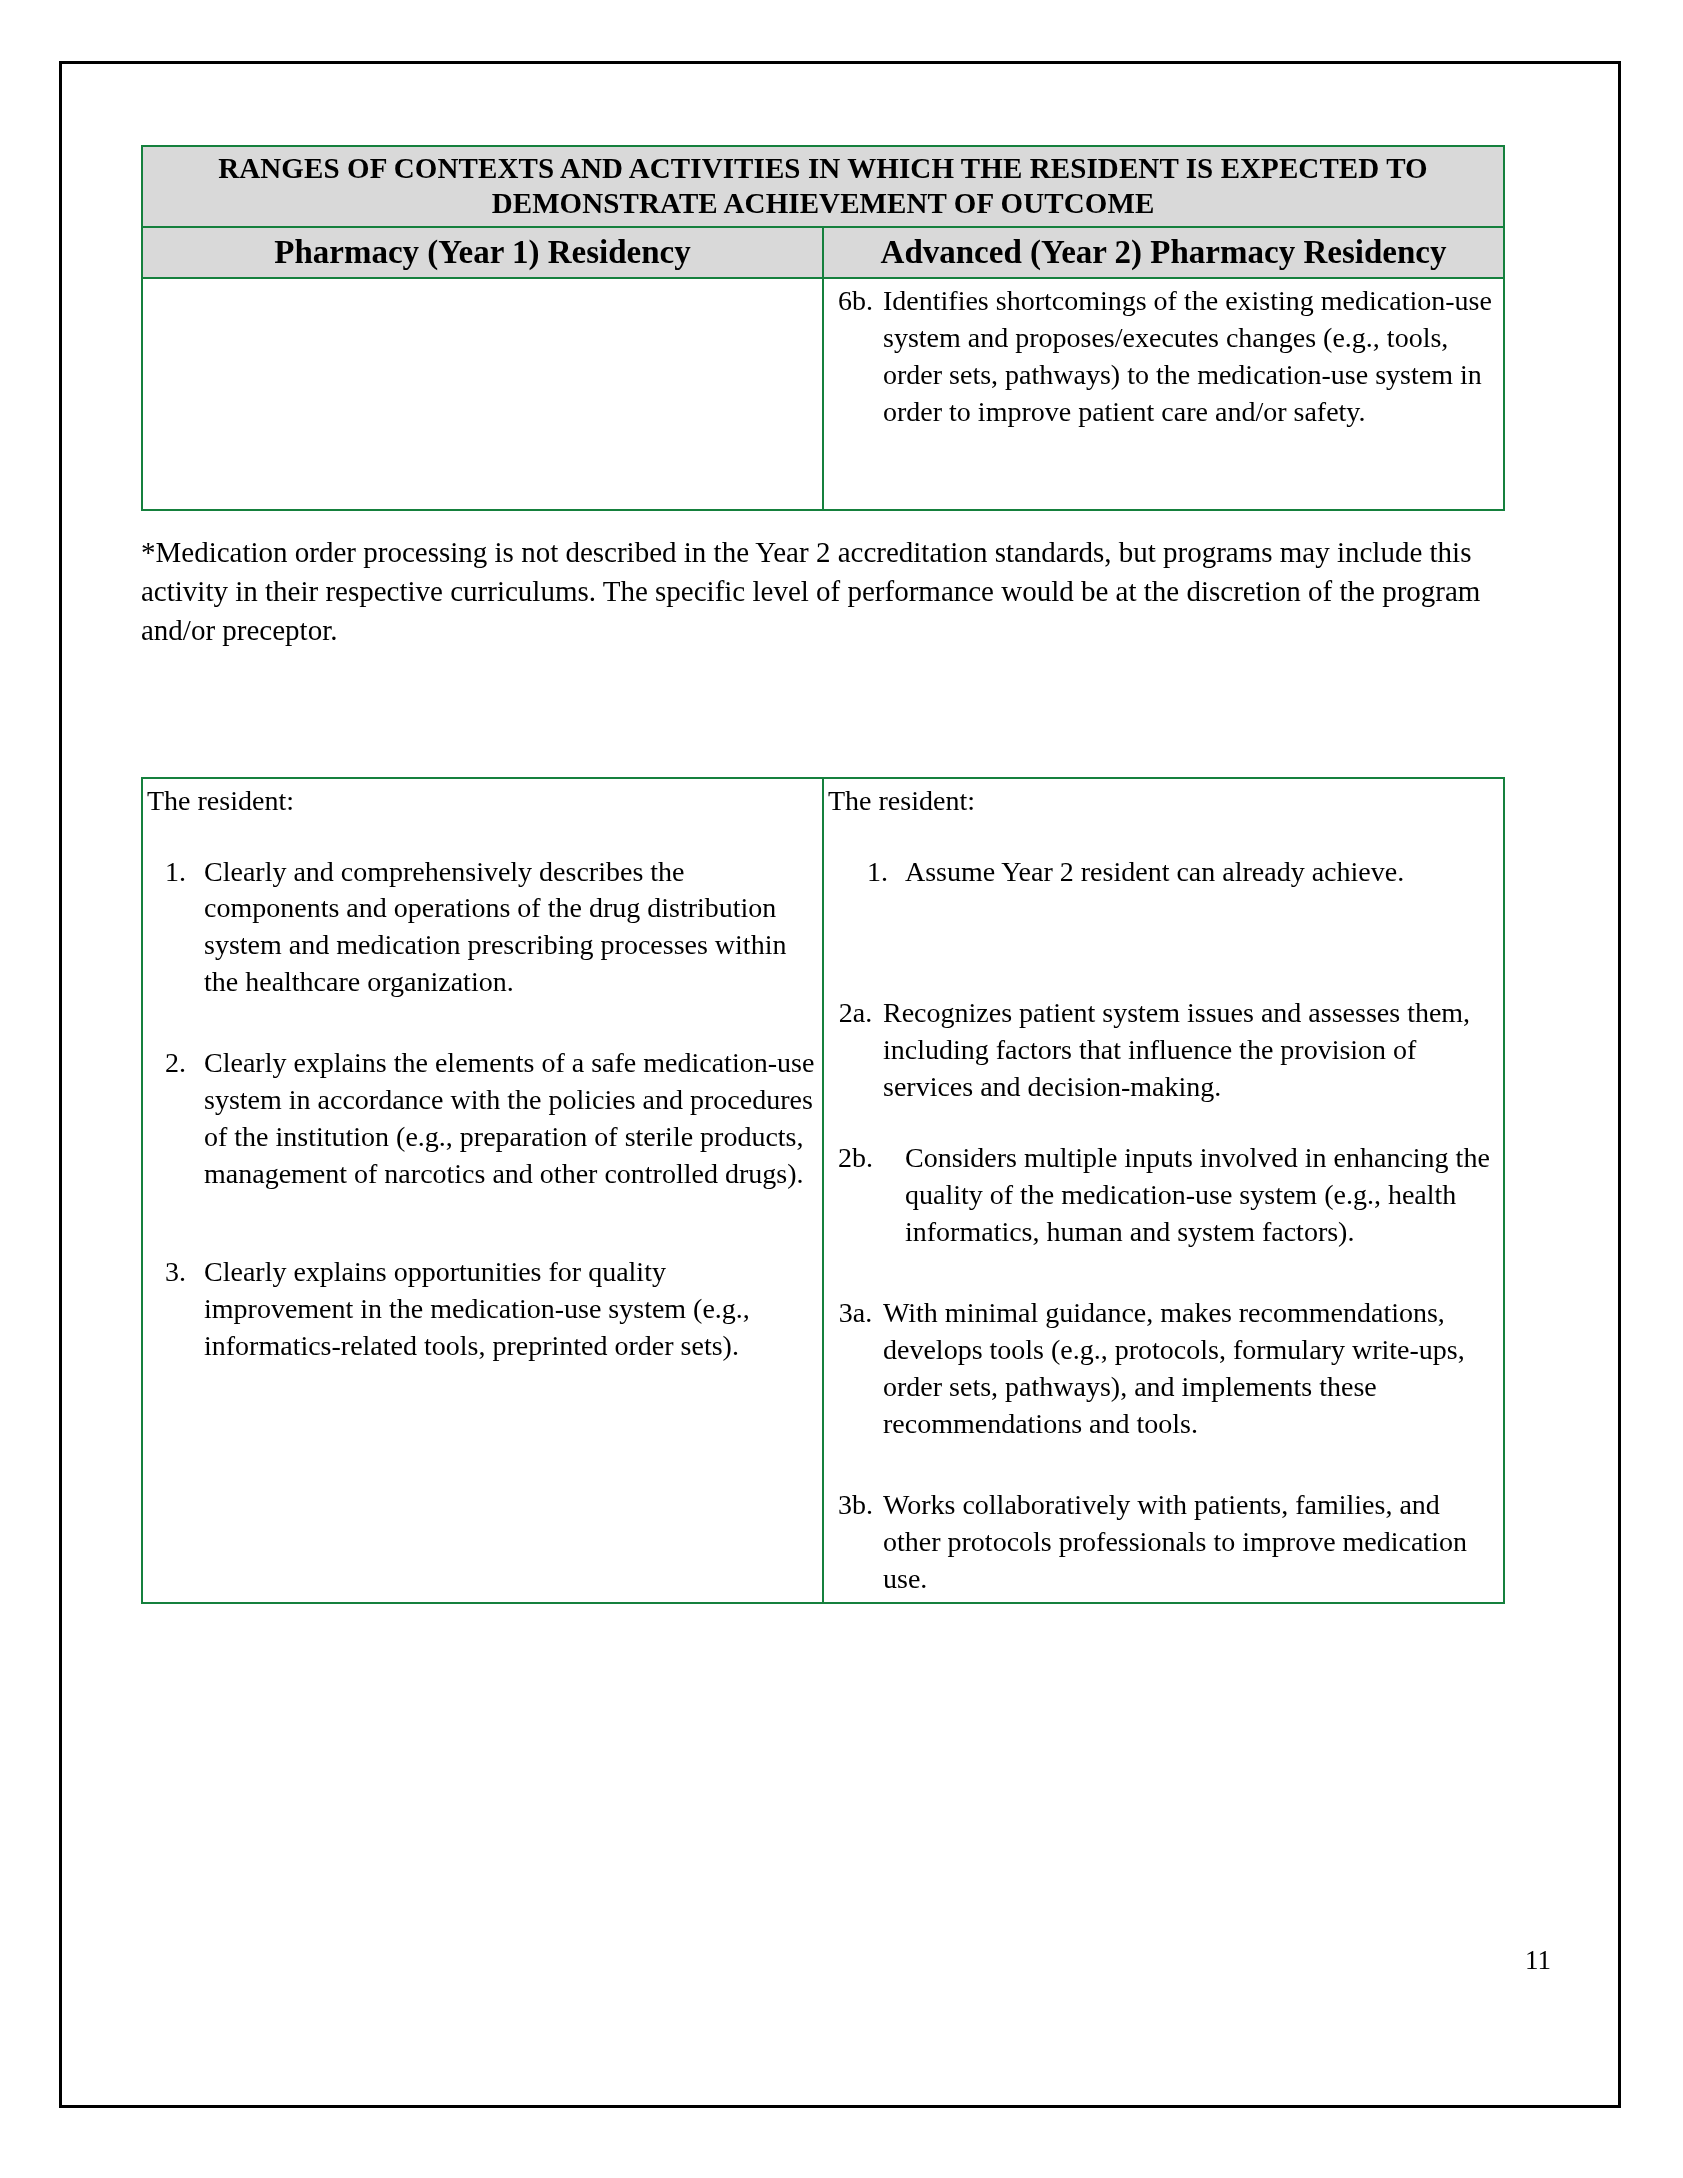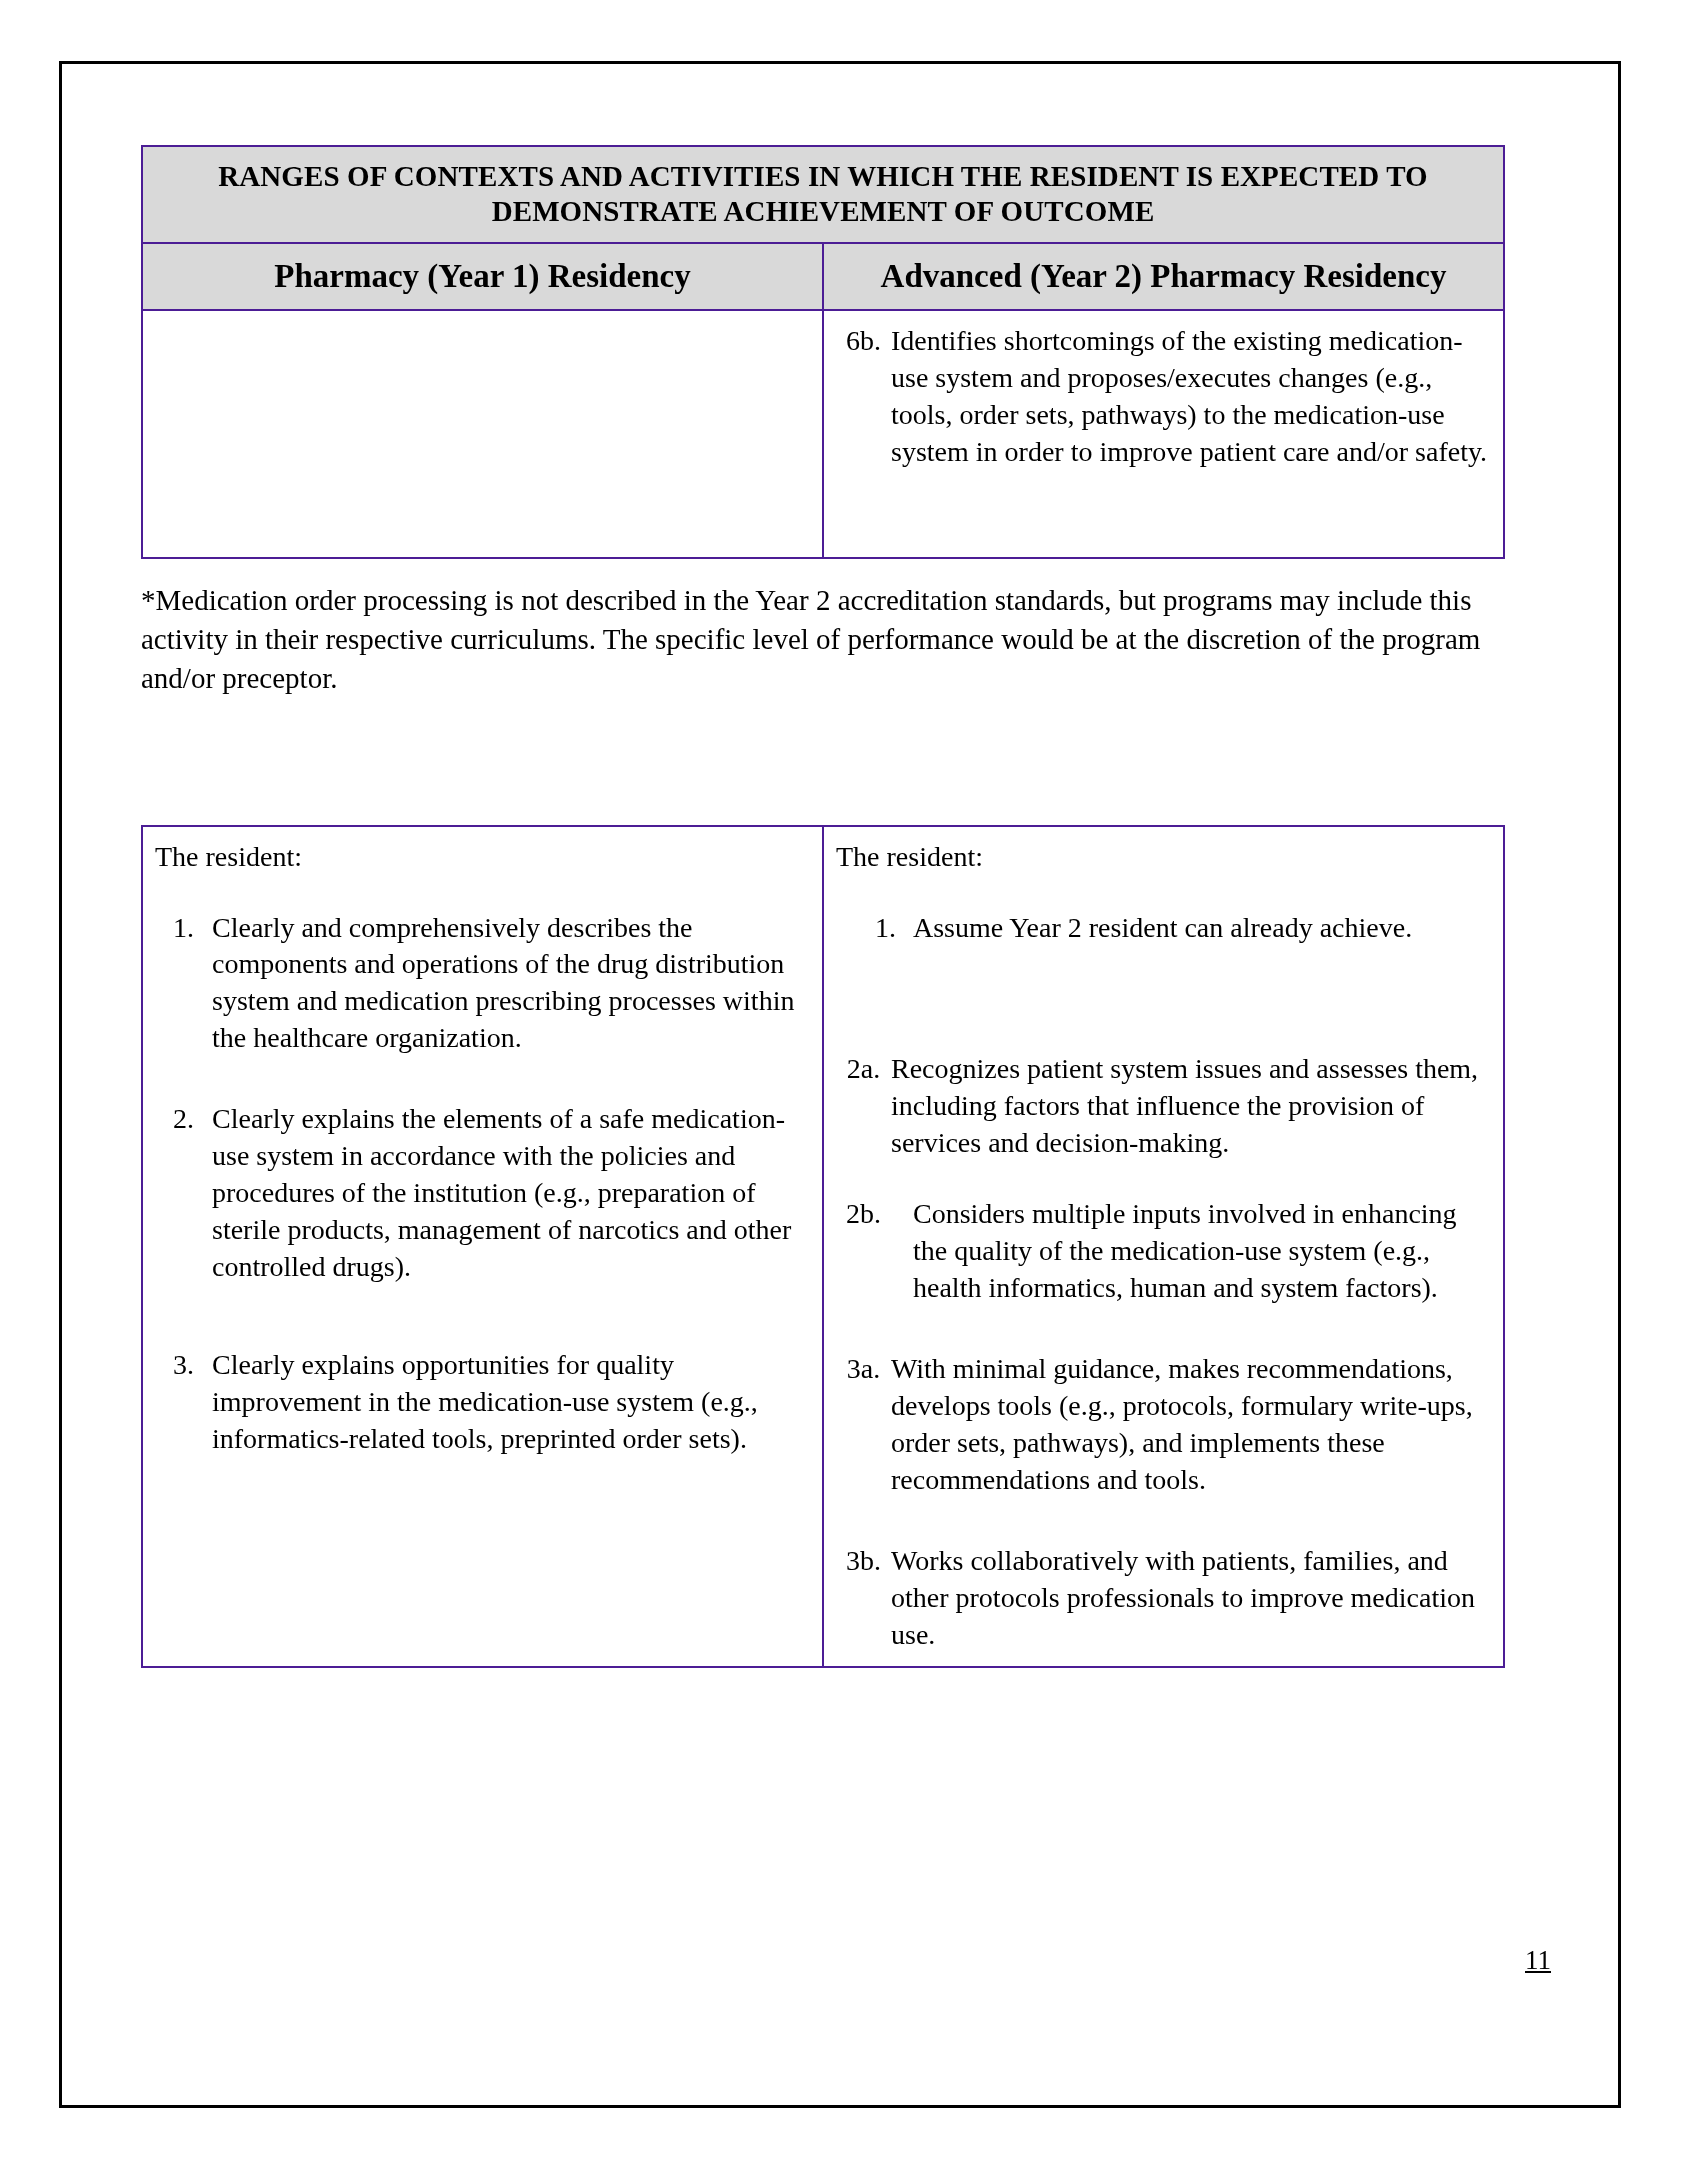--- a/index.html
+++ b/index.html
@@ -35,23 +35,23 @@
     box-sizing: border-box;
   }
 
   table.doc-table {
     border-collapse: collapse;
     width: 1364px;
     table-layout: fixed;
   }
   table.doc-table td,
   table.doc-table th {
-    border: 2px solid #4c1d95;
+    border: 2px solid #15803d;
     vertical-align: top;
-    padding: 12px;
+    padding: 4px;
   }
 
   .banner-cell {
     background: #d9d9d9;
     text-align: center;
     font-weight: bold;
     font-size: 29px;
     line-height: 1.22;
     padding: 9px 14px 10px 14px;
     letter-spacing: 0.1px;
@@ -116,21 +116,20 @@
   }
 
   .gap-between-tables { height: 127px; }
 
   .page-number {
     position: absolute;
     right: 67px;
     top: 1881px;
     font-size: 27px;
     text-align: right;
-    text-decoration: underline;
   }
 
   .indent-first {
     display: block;
     padding-left: 22px;
   }
 </style>
 </head>
 <body>
 

